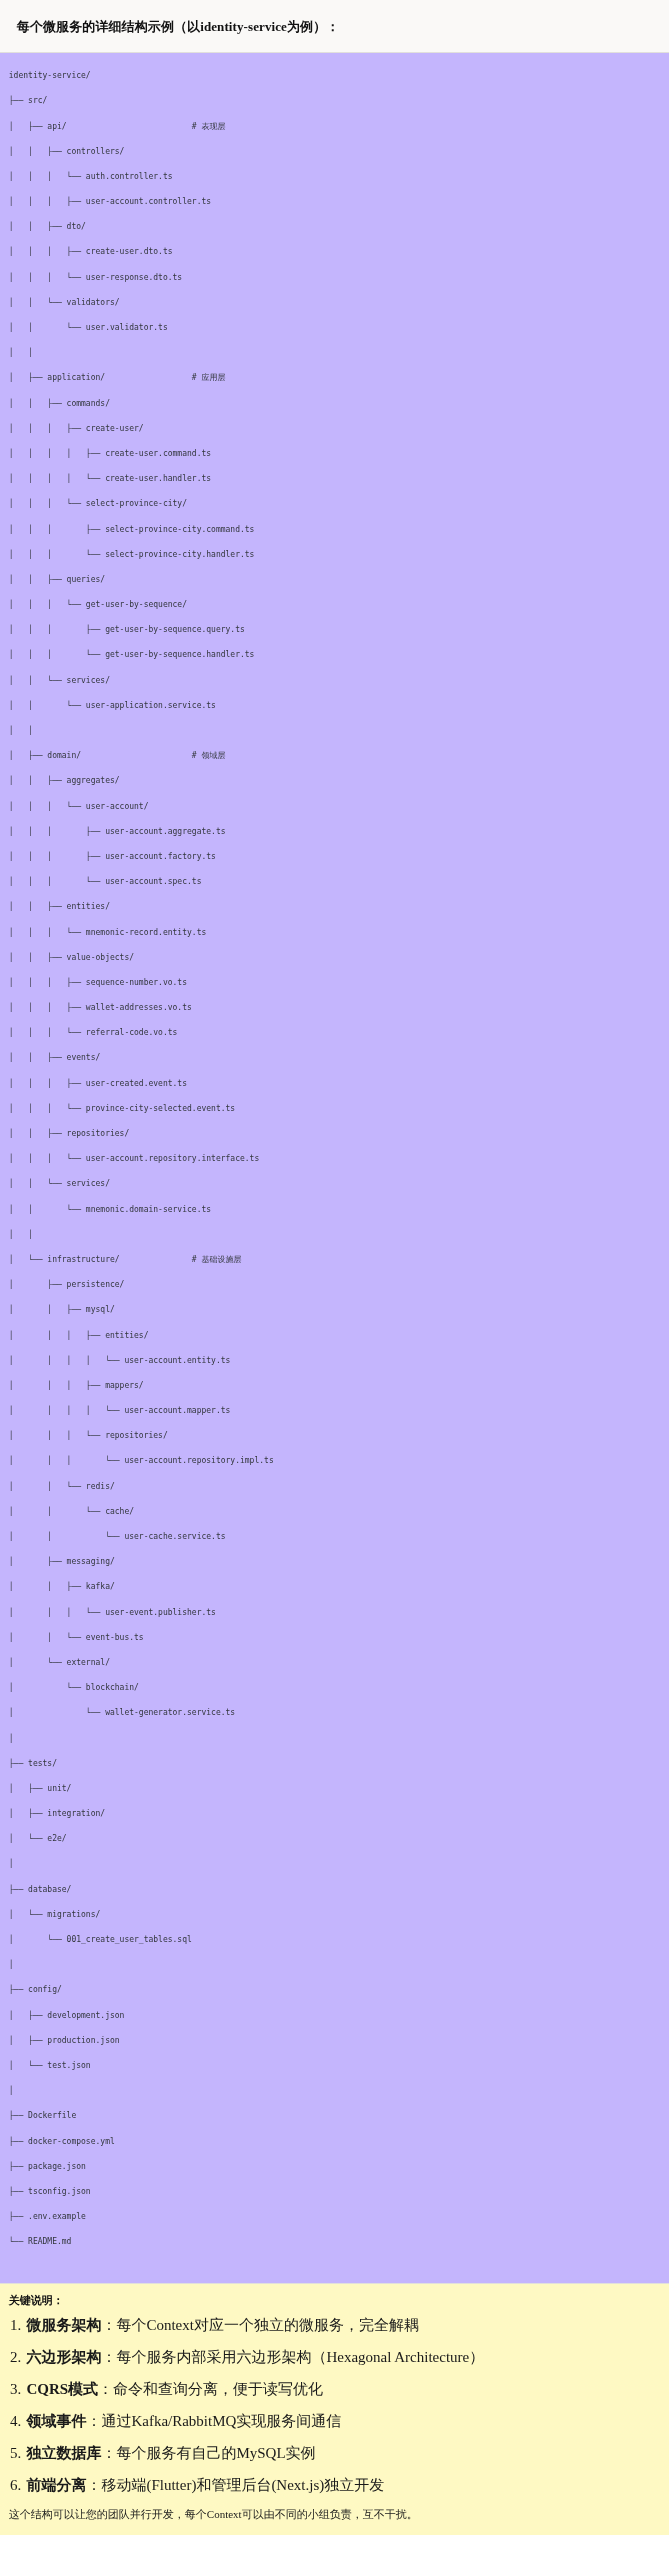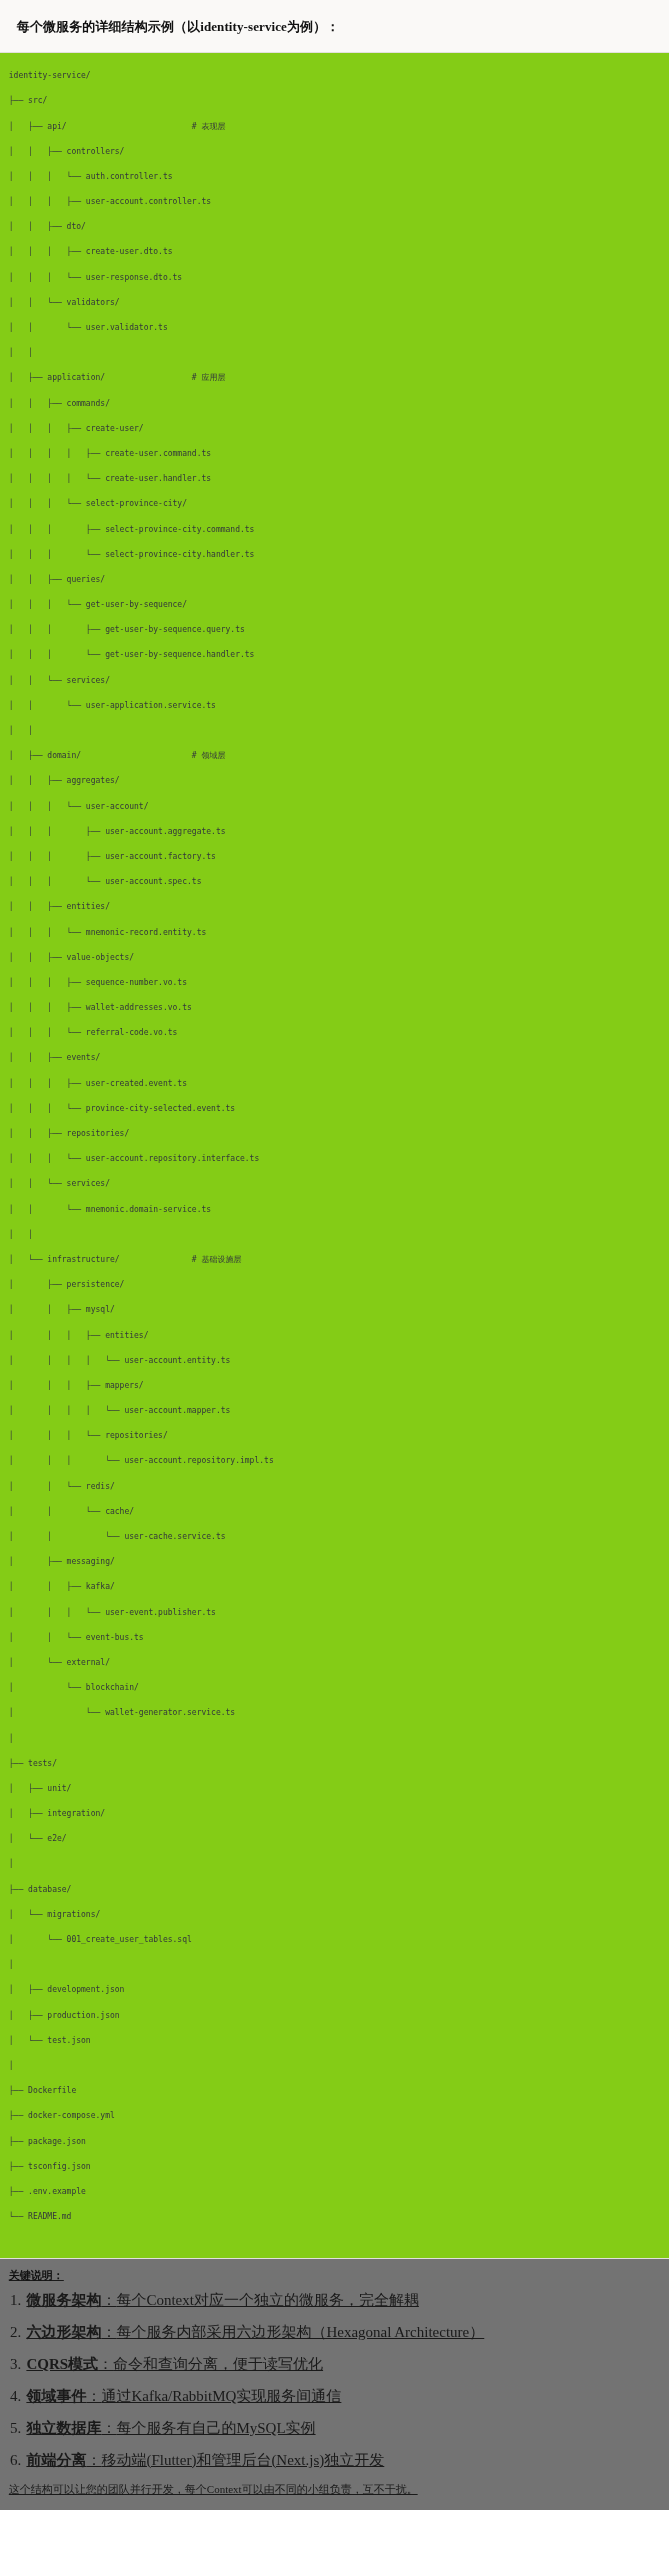--- a/index.html
+++ b/index.html
@@ -25,21 +25,21 @@
     font-family: "Liberation Serif", serif;
     font-weight: bold;
     font-size: 13px;
     line-height: 1.35;
     letter-spacing: 0.1px;
     color: #111111;
   }
 
   
   .tree-block {
-    background: #84cc16;
+    background: #c4b5fd;
     padding: 8.8px 8.8px 13.8px 8.8px;
     border-bottom: 0.6px solid #e2e0dc;
   }
   .tree {
     font-family: "DejaVu Sans Mono", "Liberation Mono", monospace;
     font-size: 8px;
     line-height: 12.6px;
     color: #32363c;
     white-space: pre;
   }
@@ -47,23 +47,22 @@
     display: block;
     white-space: pre;
     height: 12.6px;
   }
   .tree-line .cmt {
     color: #32363c;
   }
 
   
   .notes-block {
-    background: #737373;
+    background: #fef9c3;
     padding: 8.8px 8.8px 2.5px 8.8px;
-    text-decoration: underline;
   }
   .notes-title {
     margin: 0 0 6.3px 0;
     font-family: "Liberation Serif", serif;
     font-weight: bold;
     font-size: 11px;
     color: #111111;
   }
   ol.notes-list {
     margin: 0;
@@ -164,20 +163,21 @@
 <span class="tree-line">│</span>
 <span class="tree-line">├── tests/</span>
 <span class="tree-line">│   ├── unit/</span>
 <span class="tree-line">│   ├── integration/</span>
 <span class="tree-line">│   └── e2e/</span>
 <span class="tree-line">│</span>
 <span class="tree-line">├── database/</span>
 <span class="tree-line">│   └── migrations/</span>
 <span class="tree-line">│       └── 001_create_user_tables.sql</span>
 <span class="tree-line">│</span>
+<span class="tree-line">├── config/</span>
 <span class="tree-line">│   ├── development.json</span>
 <span class="tree-line">│   ├── production.json</span>
 <span class="tree-line">│   └── test.json</span>
 <span class="tree-line">│</span>
 <span class="tree-line">├── Dockerfile</span>
 <span class="tree-line">├── docker-compose.yml</span>
 <span class="tree-line">├── package.json</span>
 <span class="tree-line">├── tsconfig.json</span>
 <span class="tree-line">├── .env.example</span>
 <span class="tree-line">└── README.md</span>

